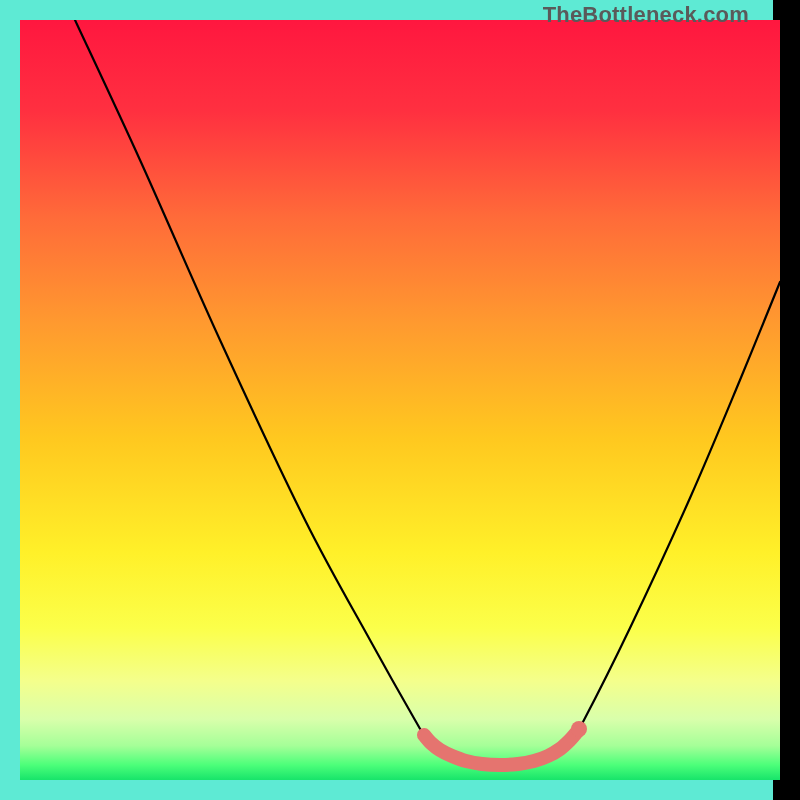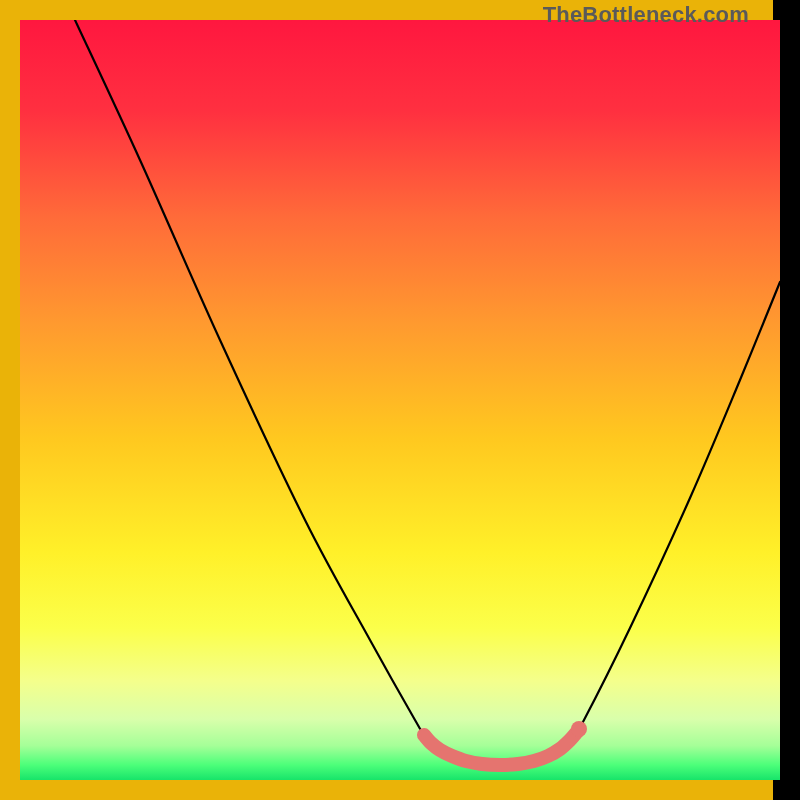--- a/index.html
+++ b/index.html
@@ -1,21 +1,21 @@
 <!DOCTYPE html>
 <html><head>
 <meta charset="utf-8">
 <style>
   * { margin: 0; padding: 0; box-sizing: border-box; }
   html, body { width: 800px; height: 800px; overflow: hidden; background: #000; }
   .frame {
     position: relative;
     width: 773px;
     height: 800px;
-    background: #eab308;
+    background: #5eead4;
   }
   .plot-area {
     position: absolute;
     left: 20px;
     top: 20px;
     width: 760px;
     height: 760px;
     overflow: hidden;
   }
   .gradient-bg {

